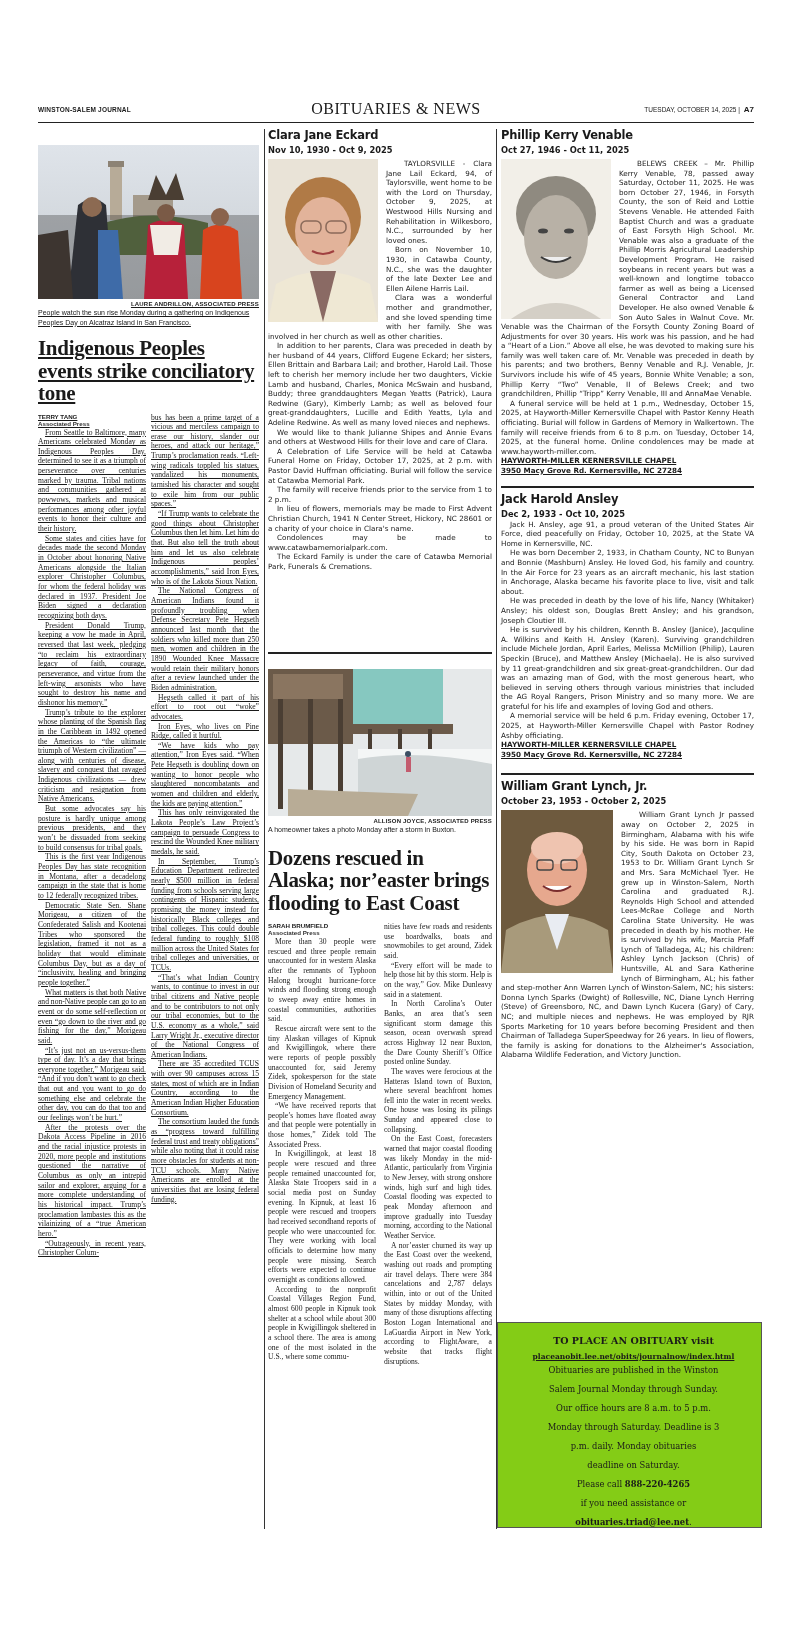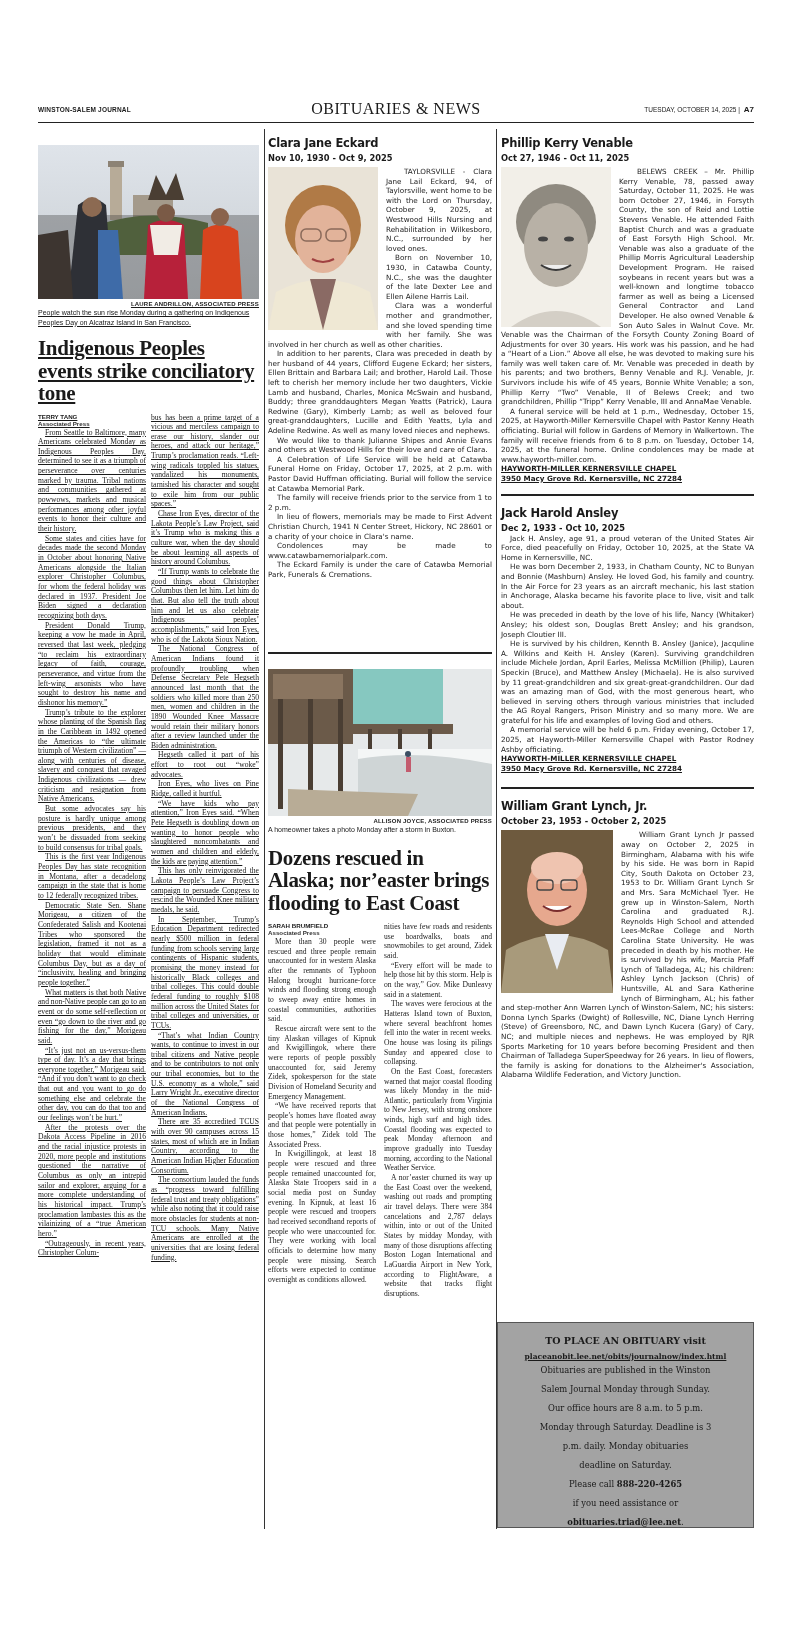--- a/index.html
+++ b/index.html
@@ -14,28 +14,28 @@
   .photo{position:relative;overflow:hidden;}
   .credit{font:bold 6px "Liberation Sans",sans-serif;text-align:right;margin-top:2px;letter-spacing:.2px;}
   .caption{font:7px "Liberation Sans",sans-serif;line-height:9.5px;margin-top:1px;}
   .headline{font:bold 21px "Liberation Serif",serif;line-height:22.5px;letter-spacing:-.3px;margin:10px 0 8px;}
   .byline{font:bold 6.2px "Liberation Sans",sans-serif;}
   .agency{font:bold 6.2px "Liberation Sans",sans-serif;color:#333;margin-bottom:1px;}
   .twocol{display:flex;justify-content:space-between;}
   .twocol .c{width:108px;font:7.6px/9.65px "Liberation Serif",serif;text-align:justify;hyphens:auto;}
   .twocol .c p{margin:0;text-indent:7px;}
   .vrule{position:absolute;width:1px;background:#333;}
-  .obit-name{font:bold 11.5px "DejaVu Sans",sans-serif;margin:10px 0 3px;letter-spacing:-.2px;}
+  .obit-name{font:bold 11.5px "DejaVu Sans",sans-serif;margin:2px 0 3px;letter-spacing:-.2px;}
   .obit-dates{font:bold 8.3px "DejaVu Sans",sans-serif;margin-bottom:4px;}
   .obit-body{font:7.2px/9.6px "DejaVu Sans",sans-serif;text-align:justify;}
   .obit-body p{margin:0;text-indent:9px;}
   .obit-photo{float:left;margin:0 8px 2px 0;}
   .funeral{font:bold 7.2px/9.6px "DejaVu Sans",sans-serif;text-decoration:underline;}
   .hrule{height:2px;background:#222;}
-  .obit-box{position:absolute;background:#a3a3a3;border:1px solid #555;text-align:center;font-family:"DejaVu Serif",serif;}
+  .obit-box{position:absolute;background:#84cc16;border:1px solid #555;text-align:center;font-family:"DejaVu Serif",serif;padding-left:8px;}
   .ob-title{font:bold 9.5px "DejaVu Serif",serif;margin-top:12px;}
   .ob-link{font:bold 7.5px "DejaVu Serif",serif;text-decoration:underline;margin-top:6px;}
   .ob-line{font:8.4px/19px "DejaVu Serif",serif;}
   .ob-line b{font-weight:bold;}
 </style>
 </head>
 <body>
 
 <div class="page">
 
@@ -90,21 +90,20 @@
         <p>But some advocates say his posture is hardly unique among previous presidents, and they won’t be dissuaded from seeking to build consensus for tribal goals.</p>
         <p>This is the first year Indigenous Peoples Day has state recognition in Montana, after a decadelong campaign in the state that is home to 12 federally recognized tribes.</p>
         <p>Democratic State Sen. Shane Morigeau, a citizen of the Confederated Salish and Kootenai Tribes who sponsored the legislation, framed it not as a holiday that would eliminate Columbus Day, but as a day of “inclusivity, healing and bringing people together.”</p>
         <p>What matters is that both Native and non-Native people can go to an event or do some self-reflection or even “go down to the river and go fishing for the day,” Morigeau said.</p>
         <p>“It’s just not an us-versus-them type of day. It’s a day that brings everyone together,” Morigeau said. “And if you don’t want to go check that out and you want to go do something else and celebrate the other day, you can do that too and our feelings won’t be hurt.”</p>
         <p>After the protests over the Dakota Access Pipeline in 2016 and the racial injustice protests in 2020, more people and institutions questioned the narrative of Columbus as only an intrepid sailor and explorer, arguing for a more complete understanding of his historical impact. Trump’s proclamation lambastes this as the vilainizing of a “true American hero.”</p>
         <p>“Outrageously, in recent years, Christopher Colum-</p>
       </div>
       <div class="c">
         <p style="text-indent:0">bus has been a prime target of a vicious and merciless campaign to erase our history, slander our heroes, and attack our heritage,” Trump’s proclamation reads. “Left-wing radicals toppled his statues, vandalized his monuments, tarnished his character and sought to exile him from our public spaces.”</p>
-        <p>Chase Iron Eyes, director of the Lakota People’s Law Project, said it’s Trump who is making this a culture war, when the day should be about learning all aspects of history around Columbus.</p>
         <p>“If Trump wants to celebrate the good things about Christopher Columbus then let him. Let him do that. But also tell the truth about him and let us also celebrate Indigenous peoples’ accomplishments,” said Iron Eyes, who is of the Lakota Sioux Nation.</p>
         <p>The National Congress of American Indians found it profoundly troubling when Defense Secretary Pete Hegseth announced last month that the soldiers who killed more than 250 men, women and children in the 1890 Wounded Knee Massacre would retain their military honors after a review launched under the Biden administration.</p>
         <p>Hegseth called it part of his effort to root out “woke” advocates.</p>
         <p>Iron Eyes, who lives on Pine Ridge, called it hurtful.</p>
         <p>“We have kids who pay attention,” Iron Eyes said. “When Pete Hegseth is doubling down on wanting to honor people who slaughtered noncombatants and women and children and elderly, the kids are paying attention.”</p>
         <p>This has only reinvigorated the Lakota People’s Law Project’s campaign to persuade Congress to rescind the Wounded Knee military medals, he said.</p>
         <p>In September, Trump’s Education Department redirected nearly $500 million in federal funding from schools serving large contingents of Hispanic students, promising the money instead for historically Black colleges and tribal colleges. This could double federal funding to roughly $108 million across the United States for tribal colleges and universities, or TCUs.</p>
         <p>“That’s what Indian Country wants, to continue to invest in our tribal citizens and Native people and to be contributors to not only our tribal economies, but to the U.S. economy as a whole,” said Larry Wright Jr., executive director of the National Congress of American Indians.</p>
         <p>There are 35 accredited TCUS with over 90 campuses across 15 states, most of which are in Indian Country, according to the American Indian Higher Education Consortium.</p>
         <p>The consortium lauded the funds as “progress toward fulfilling federal trust and treaty obligations” while also noting that it could raise more obstacles for students at non-TCU schools. Many Native Americans are enrolled at the universities that are losing federal funding.</p>
@@ -173,24 +172,26 @@
     <div class="caption">A homeowner takes a photo Monday after a storm in Buxton.</div>
     <div class="headline" style="margin-top:12px">Dozens rescued in Alaska; nor’easter brings flooding to East Coast</div>
     <div class="twocol">
       <div class="c">
         <div class="byline">SARAH BRUMFIELD</div>
         <div class="agency">Associated Press</div>
         <p>More than 30 people were rescued and three people remain unaccounted for in western Alaska after the remnants of Typhoon Halong brought hurricane-force winds and flooding strong enough to sweep away entire homes in coastal communities, authorities said.</p>
         <p>Rescue aircraft were sent to the tiny Alaskan villages of Kipnuk and Kwigillingok, where there were reports of people possibly unaccounted for, said Jeremy Zidek, spokesperson for the state Division of Homeland Security and Emergency Management.</p>
         <p>“We have received reports that people’s homes have floated away and that people were potentially in those homes,” Zidek told The Associated Press.</p>
         <p>In Kwigillingok, at least 18 people were rescued and three people remained unaccounted for, Alaska State Troopers said in a social media post on Sunday evening. In Kipnuk, at least 16 people were rescued and troopers had received secondhand reports of people who were unaccounted for. They were working with local officials to determine how many people were missing. Search efforts were expected to continue overnight as conditions allowed.</p>
+        <p>According to the nonprofit Coastal Villages Region Fund, almost 600 people in Kipnuk took shelter at a school while about 300 people in Kwigillingok sheltered in a school there. The area is among one of the most isolated in the U.S., where some commu-</p>
       </div>
       <div class="c">
         <p style="text-indent:0">nities have few roads and residents use boardwalks, boats and snowmobiles to get around, Zidek said.</p>
         <p>“Every effort will be made to help those hit by this storm. Help is on the way,” Gov. Mike Dunleavy said in a statement.</p>
+        <p>In North Carolina’s Outer Banks, an area that’s seen significant storm damage this season, ocean overwash spread across Highway 12 near Buxton, the Dare County Sheriff’s Office posted online Sunday.</p>
         <p>The waves were ferocious at the Hatteras Island town of Buxton, where several beachfront homes fell into the water in recent weeks. One house was losing its pilings Sunday and appeared close to collapsing.</p>
         <p>On the East Coast, forecasters warned that major coastal flooding was likely Monday in the mid-Atlantic, particularly from Virginia to New Jersey, with strong onshore winds, high surf and high tides. Coastal flooding was expected to peak Monday afternoon and improve gradually into Tuesday morning, according to the National Weather Service.</p>
         <p>A nor’easter churned its way up the East Coast over the weekend, washing out roads and prompting air travel delays. There were 384 cancelations and 2,787 delays within, into or out of the United States by midday Monday, with many of those disruptions affecting Boston Logan International and LaGuardia Airport in New York, according to FlightAware, a website that tracks flight disruptions.</p>
       </div>
     </div>
   </div>
 
   <div class="vrule" style="left:458px;top:129px;height:1400px;"></div>
 
   <div class="col" style="left:463px;top:126px;width:253px;">

